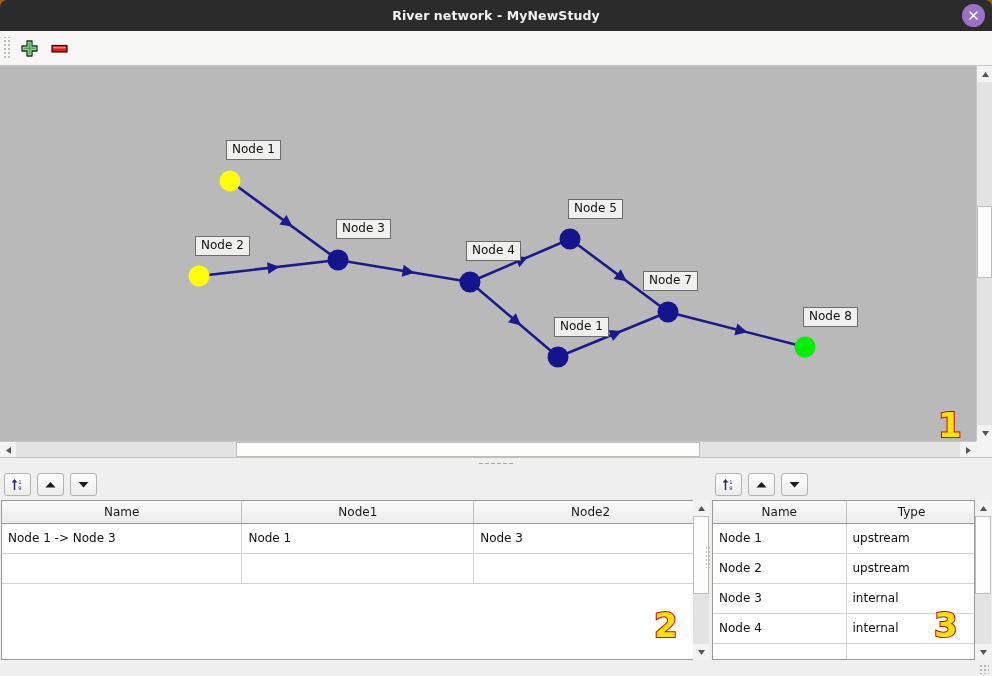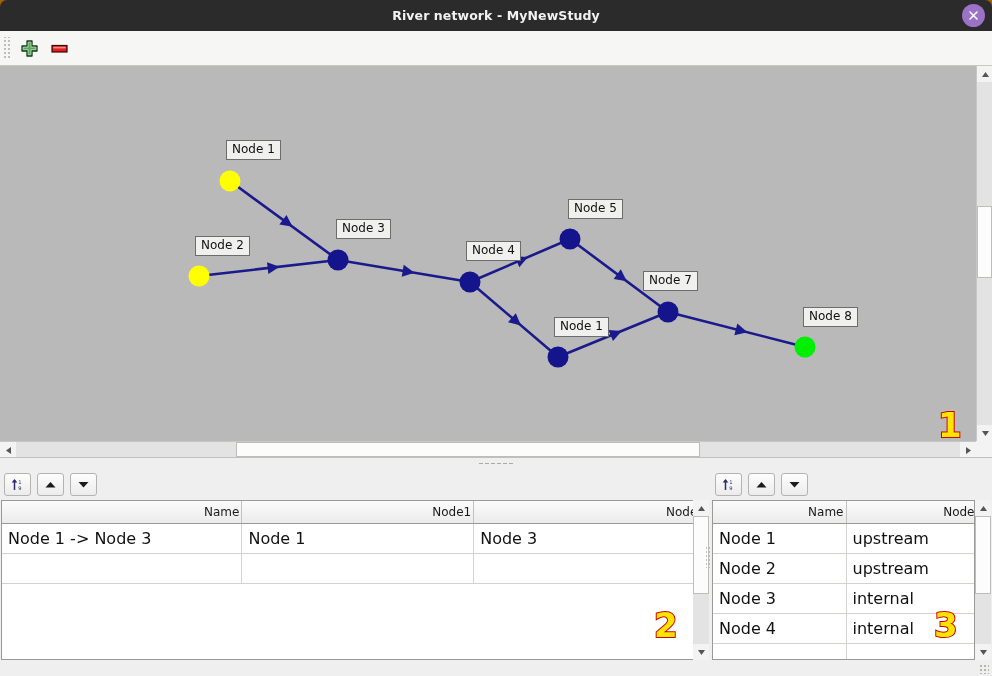--- a/index.html
+++ b/index.html
@@ -136,24 +136,24 @@
 
   .table-box {
     position:absolute; left:1px; top:32px; right:1px; bottom:16px;
     border:1px solid #9b9996; background:#ffffff; overflow:hidden;
   }
   table.grid { border-collapse: collapse; width:100%; table-layout:fixed; }
   table.grid th {
     height:22px; font-size:12px; font-weight:normal; color:#1a1a1a;
     background: linear-gradient(#fbfbfb,#ebebeb);
     border-right:1px solid #c3c1be; border-bottom:1px solid #9b9996;
-    text-align:right; padding:0 2px;
+    text-align:center; padding:0 2px;
   }
   table.grid td {
-    height:30px; font-size:16px; color:#111;
+    height:30px; font-size:12px; color:#111;
     border-right:1px solid #d4d2cf; border-bottom:1px solid #d4d2cf;
     padding:0 16px 0 6px; white-space:nowrap; overflow:hidden;
     background:#ffffff;
   }
   table.grid tr:last-child td { border-bottom:1px solid #d4d2cf; }
   .pane-sb-v { position:absolute; top:32px; bottom:16px; right:1px; width:16px; }
   .pane-grip-right {
     position:absolute; left:-6px; top:78px; width:5px; height:22px;
     background-image: radial-gradient(#bdbdbd 38%, transparent 40%);
     background-size: 3px 4px;
@@ -365,21 +365,21 @@
 
       <div class="table-box" style="right:17px;">
         <table class="grid" id="nodes-table">
           <colgroup>
               <col style="width:133px">
               <col style="width:131px">
             </colgroup>
           <thead>
               <tr id="nodes-head">
                 <th>Name</th>
-                <th>Node</th>
+                <th>Type</th>
               </tr>
             </thead>
           <tbody id="nodes-body">
               <tr>
                 <td>Node 1</td>
                 <td>upstream</td>
               </tr>
               <tr>
                 <td>Node 2</td>
                 <td>upstream</td>

